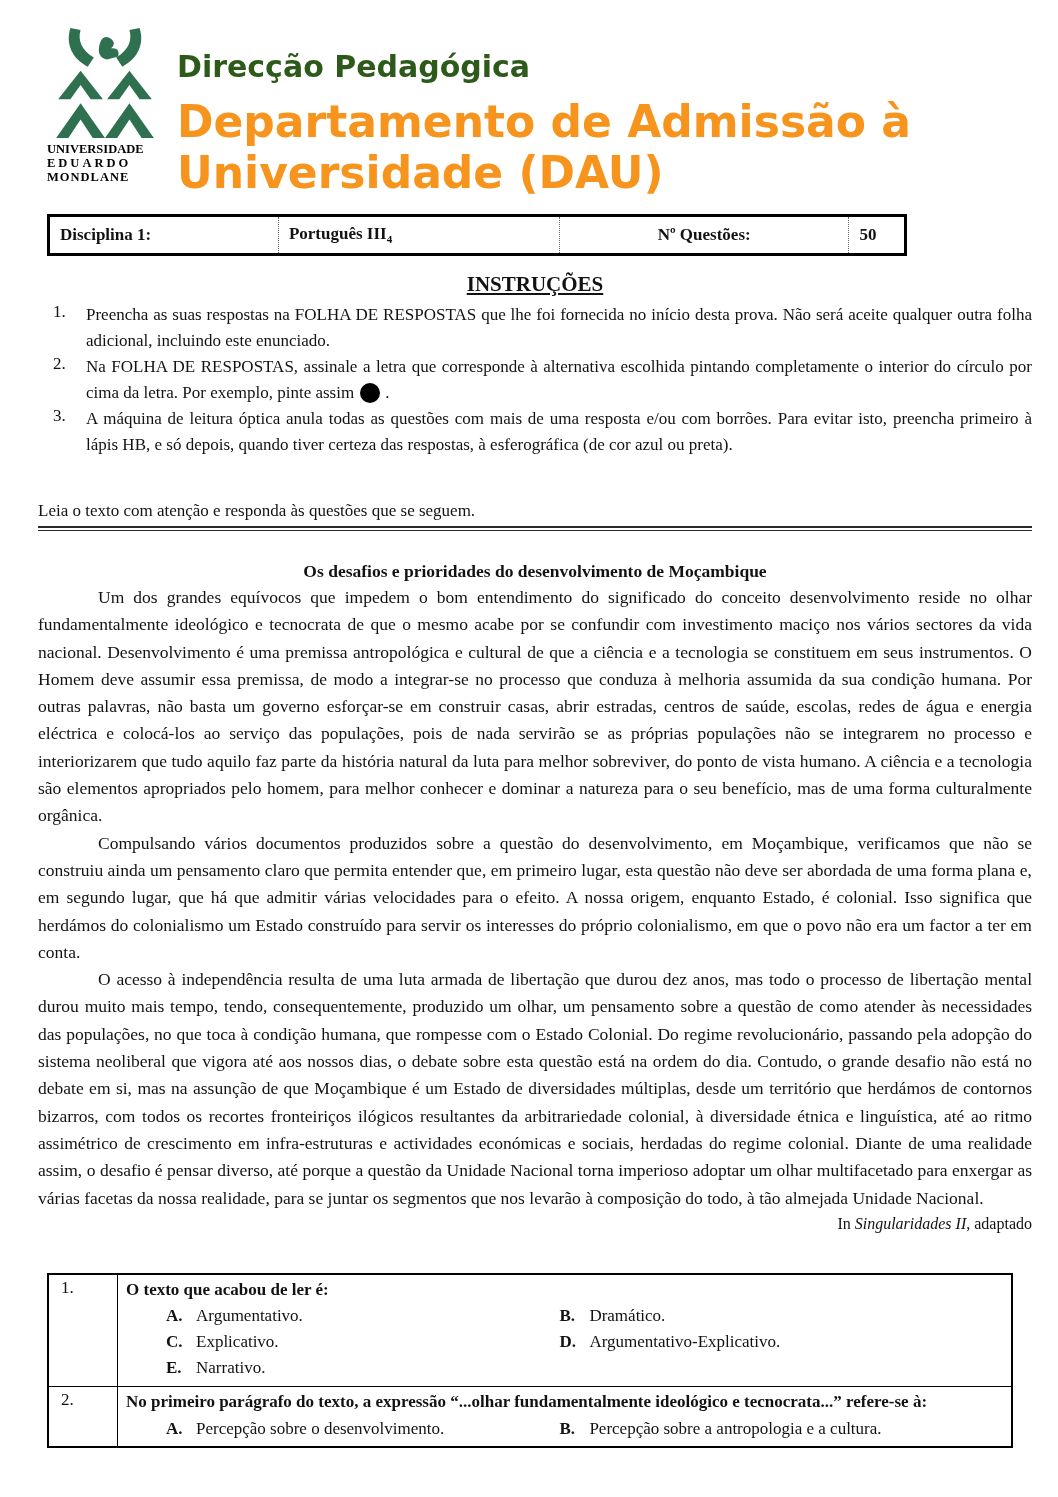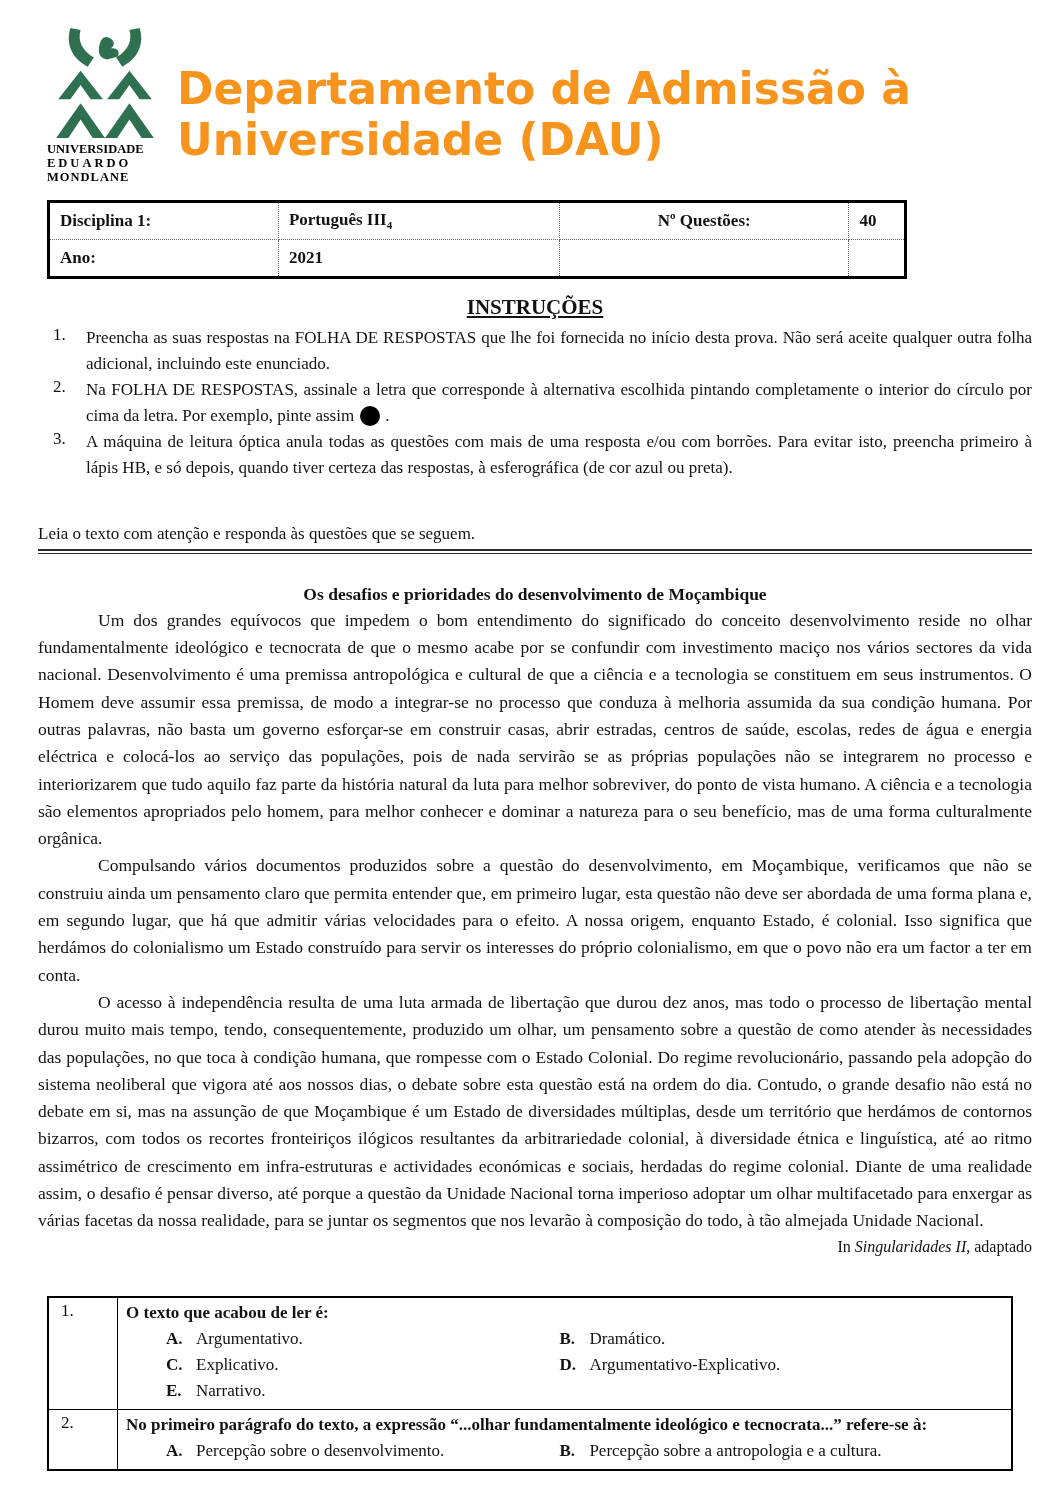--- a/index.html
+++ b/index.html
@@ -77,37 +77,32 @@
           <path fill-rule="evenodd" d="M72,74 L96,108 L48,108 Z M72,90 L84,108 L60,108 Z"></path>
         </g>
       </svg>
       <div class="logo-text">
         <div class="l1">UNIVERSIDADE</div>
         <div class="l2">EDUARDO</div>
         <div class="l3">MONDLANE</div>
       </div>
     </div>
     <div class="header-titles">
+      <div class="title-green">Direcção Pedagógica</div>
       <div class="title-orange">Departamento de Admissão à Universidade (DAU)</div>
     </div>
   </div>
 
   <table class="info-table">
     <tbody>
         <tr>
       <td class="c1">Disciplina 1:</td>
       <td class="c2"><span>Português III</span><sub>4</sub></td>
       <td class="c3">Nº Questões:</td>
-      <td class="c4">40</td>
-    </tr>
-    <tr>
-      <td class="c1">Ano:</td>
-      <td class="c2">2021</td>
-      <td class="c3"></td>
-      <td class="c4"></td>
+      <td class="c4">50</td>
     </tr>
   </tbody>
     </table>
 
   <div class="instr-heading">INSTRUÇÕES</div>
 
   <div class="instr-item">
     <span class="instr-num">1.</span>
     <span class="instr-text">Preencha as suas respostas na FOLHA DE RESPOSTAS que lhe foi fornecida no início desta prova. Não será aceite qualquer outra folha adicional, incluindo este enunciado.</span>
   </div>

